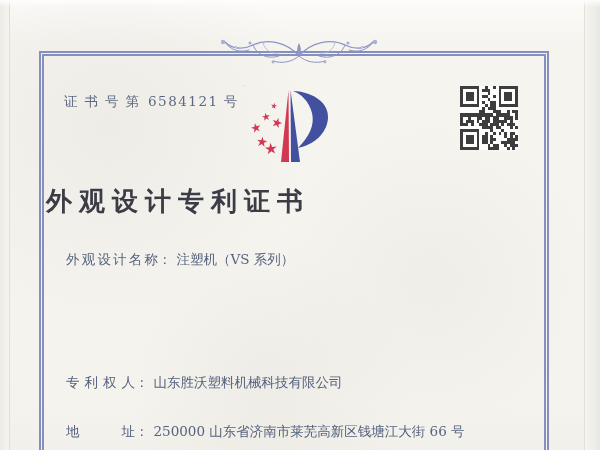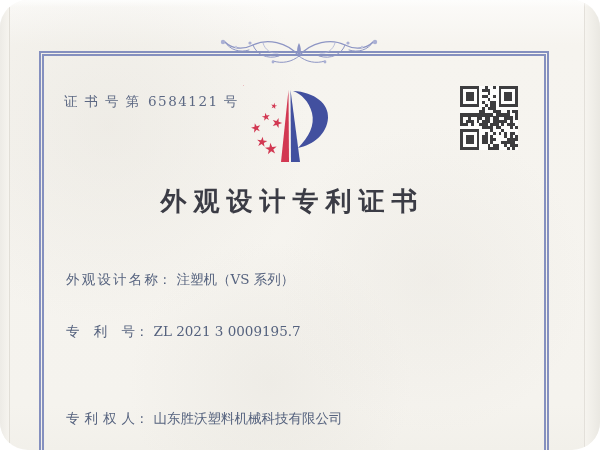--- a/index.html
+++ b/index.html
@@ -4,44 +4,43 @@
 <style>
   html,body{margin:0;padding:0;}
   .page{
     position:relative;width:600px;height:450px;overflow:hidden;
     background:
       radial-gradient(circle at 18% 28%, rgba(221,218,210,.30), transparent 34%),
       radial-gradient(circle at 72% 62%, rgba(223,220,213,.25), transparent 30%),
       radial-gradient(circle at 45% 85%, rgba(218,215,207,.25), transparent 28%),
       linear-gradient(#fcfbf9, #f6f4ef 10%, #f5f3ee 90%, #f2f0ea);
     font-family:"DejaVu Serif","Liberation Serif",serif;
-    border-radius:28px;
   }
   .edge-left{position:absolute;left:0;top:0;width:9px;height:450px;
     background:linear-gradient(90deg,#edebe6,#f6f4ef);border-right:1px solid #e1ded7;}
   .edge-right{position:absolute;right:0;top:0;width:15px;height:450px;
     background:linear-gradient(270deg,#eae8e2,#f6f4ef);border-left:1px solid #e3e0da;}
   .edge-top{position:absolute;left:0;top:0;width:600px;height:7px;
     background:linear-gradient(#fdfdfc,rgba(253,253,252,0));}
   .frame{position:absolute;left:39px;top:51px;width:500px;height:420px;
     border:5px double #8590bf;}
   .ornament{position:absolute;left:203px;top:33px;width:192px;height:42px;}
   .cert-no{position:absolute;left:64px;top:93px;font-size:13.5px;color:#5c6883;white-space:nowrap;}
   .cert-no .sp{letter-spacing:7px;}
   .cert-no .num{letter-spacing:1.5px;margin-left:2px;}
   .cert-no .suf{margin-left:5px;}
   .logo{position:absolute;left:243px;top:85px;width:95px;height:85px;}
   .qr{position:absolute;left:460px;top:86px;width:58px;height:64px;background:#fdfdfc;}
-  .title{position:absolute;left:39px;top:184px;width:500px;text-align:center;
+  .title{position:absolute;left:39px;top:184px;width:500px;text-align:left;
     font-size:26px;font-weight:600;letter-spacing:7px;text-indent:7px;color:#3b3c45;}
   .row{position:absolute;left:66px;font-size:13.5px;color:#55627e;white-space:nowrap;line-height:16px;}
   .lbl{display:inline-block;width:69px;text-align:justify;text-align-last:justify;vertical-align:top;}
   .lbl.wide{width:92px;}
   .val{margin-left:5px;}
-  .r1{top:251px;margin-top:20px;} .r2{top:288px;} .r3{top:323px;} .r4{top:358px;} .r5{top:410px;} .r6{top:423px;}
+  .r1{top:251px;} .r2{top:288px;} .r3{top:323px;} .r4{top:358px;} .r5{top:374px;} .r6{top:423px;}
 </style>
 </head>
 <body>
 
 <div class="page">
   <div class="edge-left"></div>
   <div class="edge-right"></div>
   <div class="edge-top"></div>
 
   <div class="frame"></div>
@@ -228,19 +227,19 @@
       <rect x="0" y="14" width="7" height="7"></rect>
       <rect x="1" y="15" width="5" height="5" fill="#fdfdfc"></rect>
       <rect x="2" y="16" width="3" height="3"></rect>
     </svg>
 
   <div class="title">外观设计专利证书</div>
 
   <div class="row r1">
     <span class="lbl wide">外观设计名称</span><span>：</span><span class="val">注塑机（VS 系列）</span>
   </div>
-  <div class="row r3">
-    <span class="lbl">专利号</span><span>：</span><span class="val">ZL 2021 3 0009195.7</span>
-  </div>
   <div class="row r5">
     <span class="lbl">专利权人</span><span>：</span><span class="val">山东胜沃塑料机械科技有限公司</span>
   </div>
+  <div class="row r6">
+    <span class="lbl">地址</span><span>：</span><span class="val">250000 山东省济南市莱芜高新区钱塘江大街 66 号</span>
+  </div>
 </div>
 
 </body></html>

